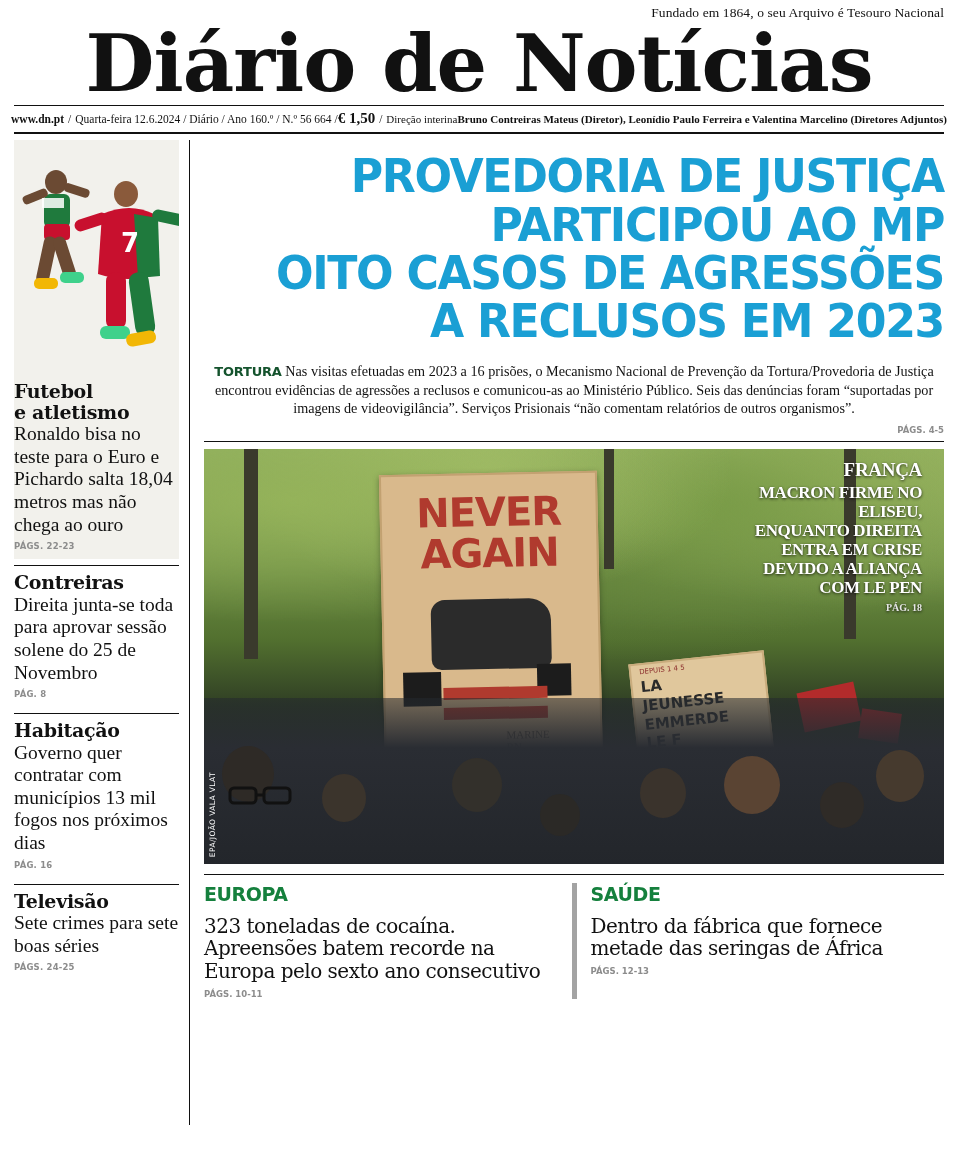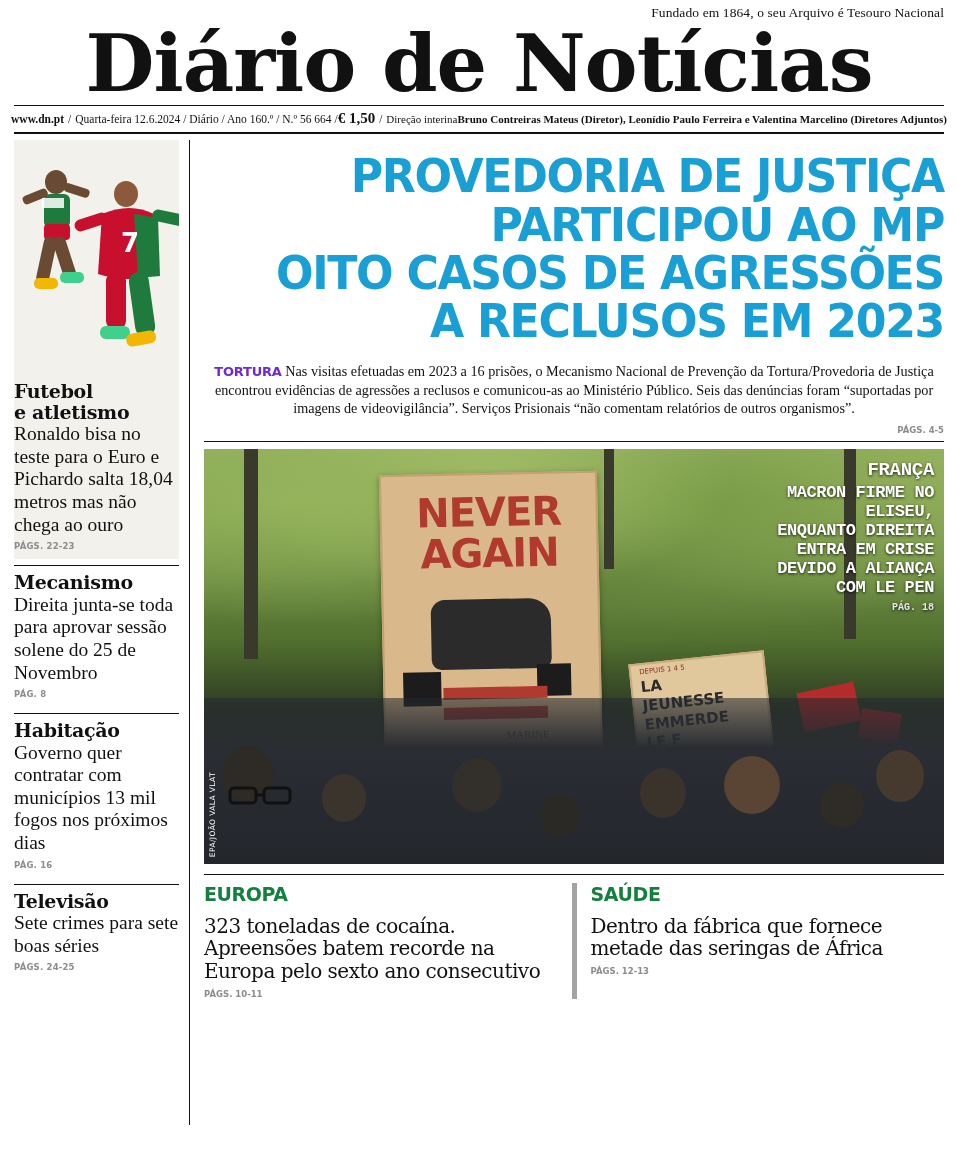--- a/index.html
+++ b/index.html
@@ -130,21 +130,21 @@
 
   .lead {
     text-align: center;
     font-family: "Liberation Serif", serif;
     font-size: 14.2px;
     line-height: 1.3;
     margin-top: 16px;
     padding: 0 6px;
   }
   .lead .tortura {
-    color: #6d28d9;
+    color: #14532d;
     font-family: "DejaVu Sans", sans-serif;
     font-weight: bold;
     font-size: 13px;
     letter-spacing: -0.2px;
   }
   .lead-pag {
     text-align: right;
     font-family: "DejaVu Sans", sans-serif;
     font-weight: bold;
     font-size: 8.5px;
@@ -230,25 +230,25 @@
     left: 4px; bottom: 6px;
     font-family: "DejaVu Sans", sans-serif;
     font-size: 7.5px;
     color: #fff;
     writing-mode: vertical-rl;
     transform: rotate(180deg);
     letter-spacing: 0.4px;
   }
   .franca {
     position: absolute;
-    right: 10px; top: 10px;
+    right: 22px; top: 10px;
     width: 210px;
     text-align: right;
     color: #fff;
-    font-family: Liberation Mono, monospace;
+    font-family: Liberation Serif, serif;
     font-weight: bold;
     text-shadow: 0 1px 3px rgba(0,0,0,.8);
   }
   .franca .t { font-size: 19px; letter-spacing: -0.3px; }
   .franca .b { font-size: 17px; line-height: 1.12; margin-top: 2px; letter-spacing: -0.4px; }
   .franca .p { font-size: 10px; margin-top: 5px; color: #e6e6e6; }
 
   
   .bottom {
     display: flex;
@@ -344,21 +344,21 @@
         </div>
         <div class="side-block">
           <div class="side-kicker" style="white-space:pre-line">Futebol
 e atletismo</div>
           <div class="side-text">Ronaldo bisa no teste para o Euro e Pichardo salta 18,04 metros mas não chega ao ouro</div>
           <div class="side-pag">PÁGS. 22-23</div>
         </div>
       </div>
 
       <div class="side-block bordered">
-        <div class="side-kicker">Mecanismo</div>
+        <div class="side-kicker">Contreiras</div>
         <div class="side-text">Direita junta-se toda para aprovar sessão solene do 25 de Novembro</div>
         <div class="side-pag">PÁG. 8</div>
       </div>
 
       <div class="side-block bordered">
         <div class="side-kicker">Habitação</div>
         <div class="side-text">Governo quer contratar com municípios 13 mil fogos nos próximos dias</div>
         <div class="side-pag">PÁG. 16</div>
       </div>
 

